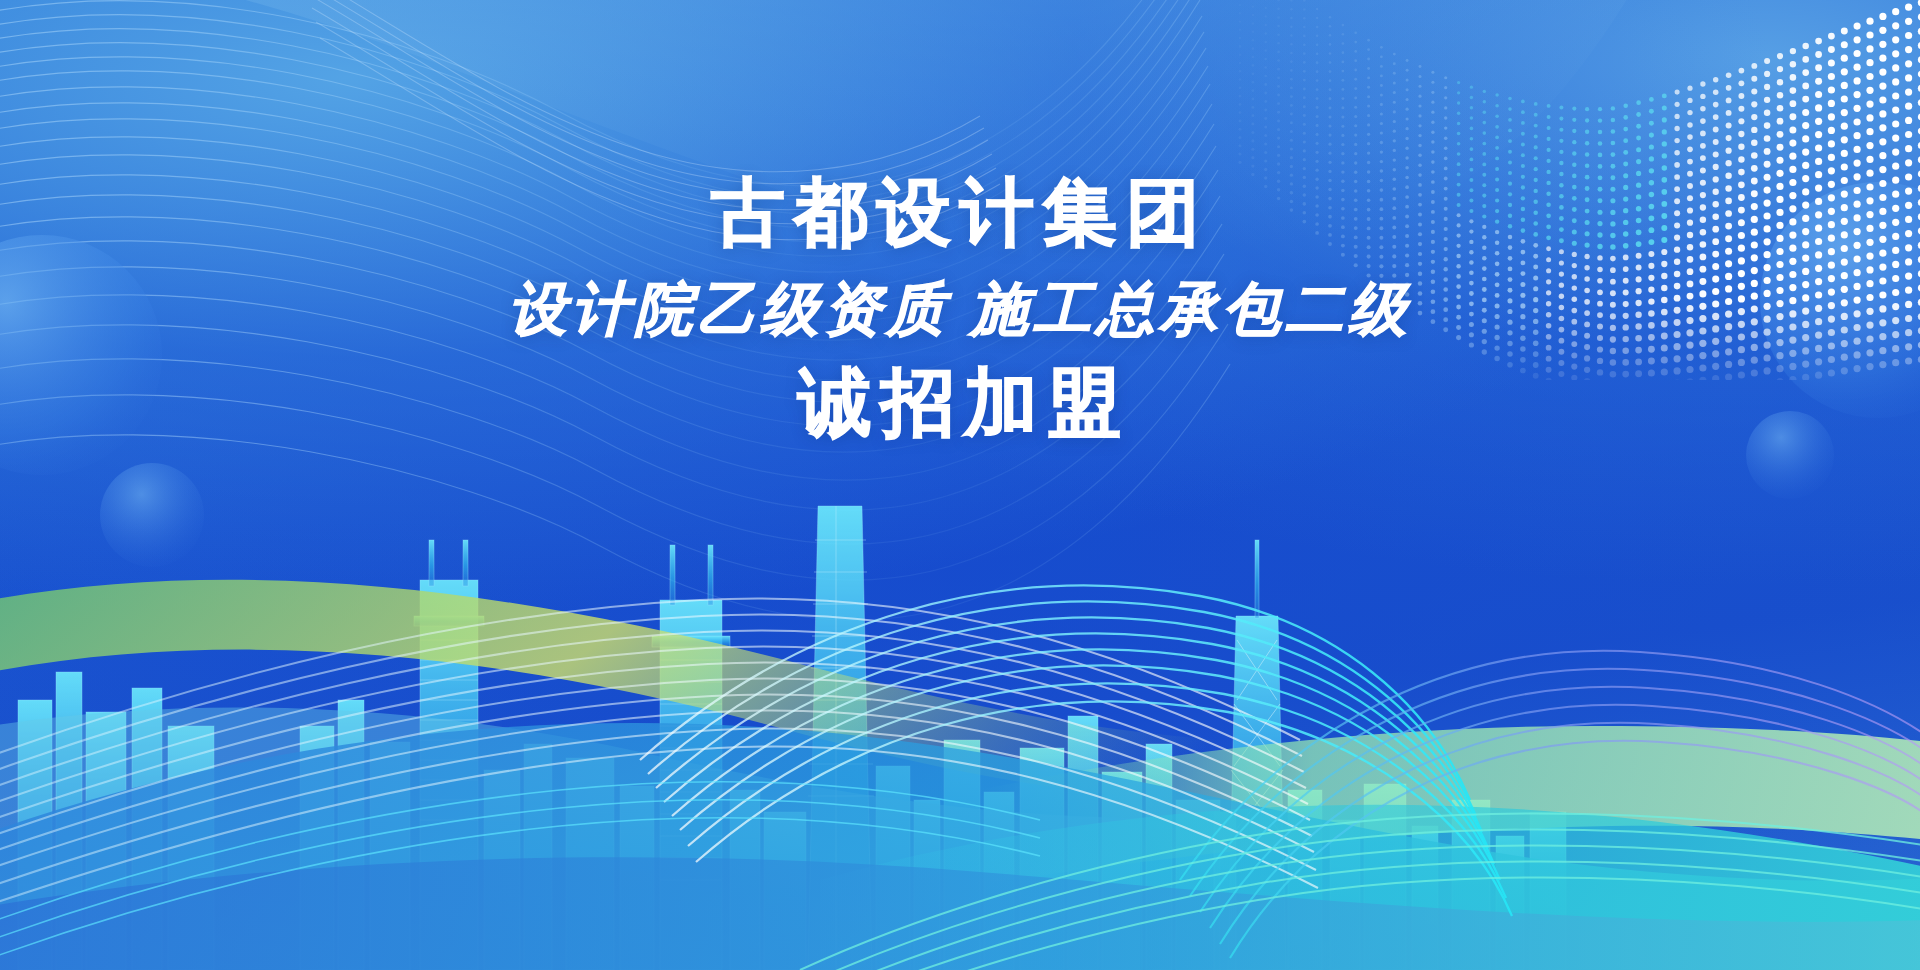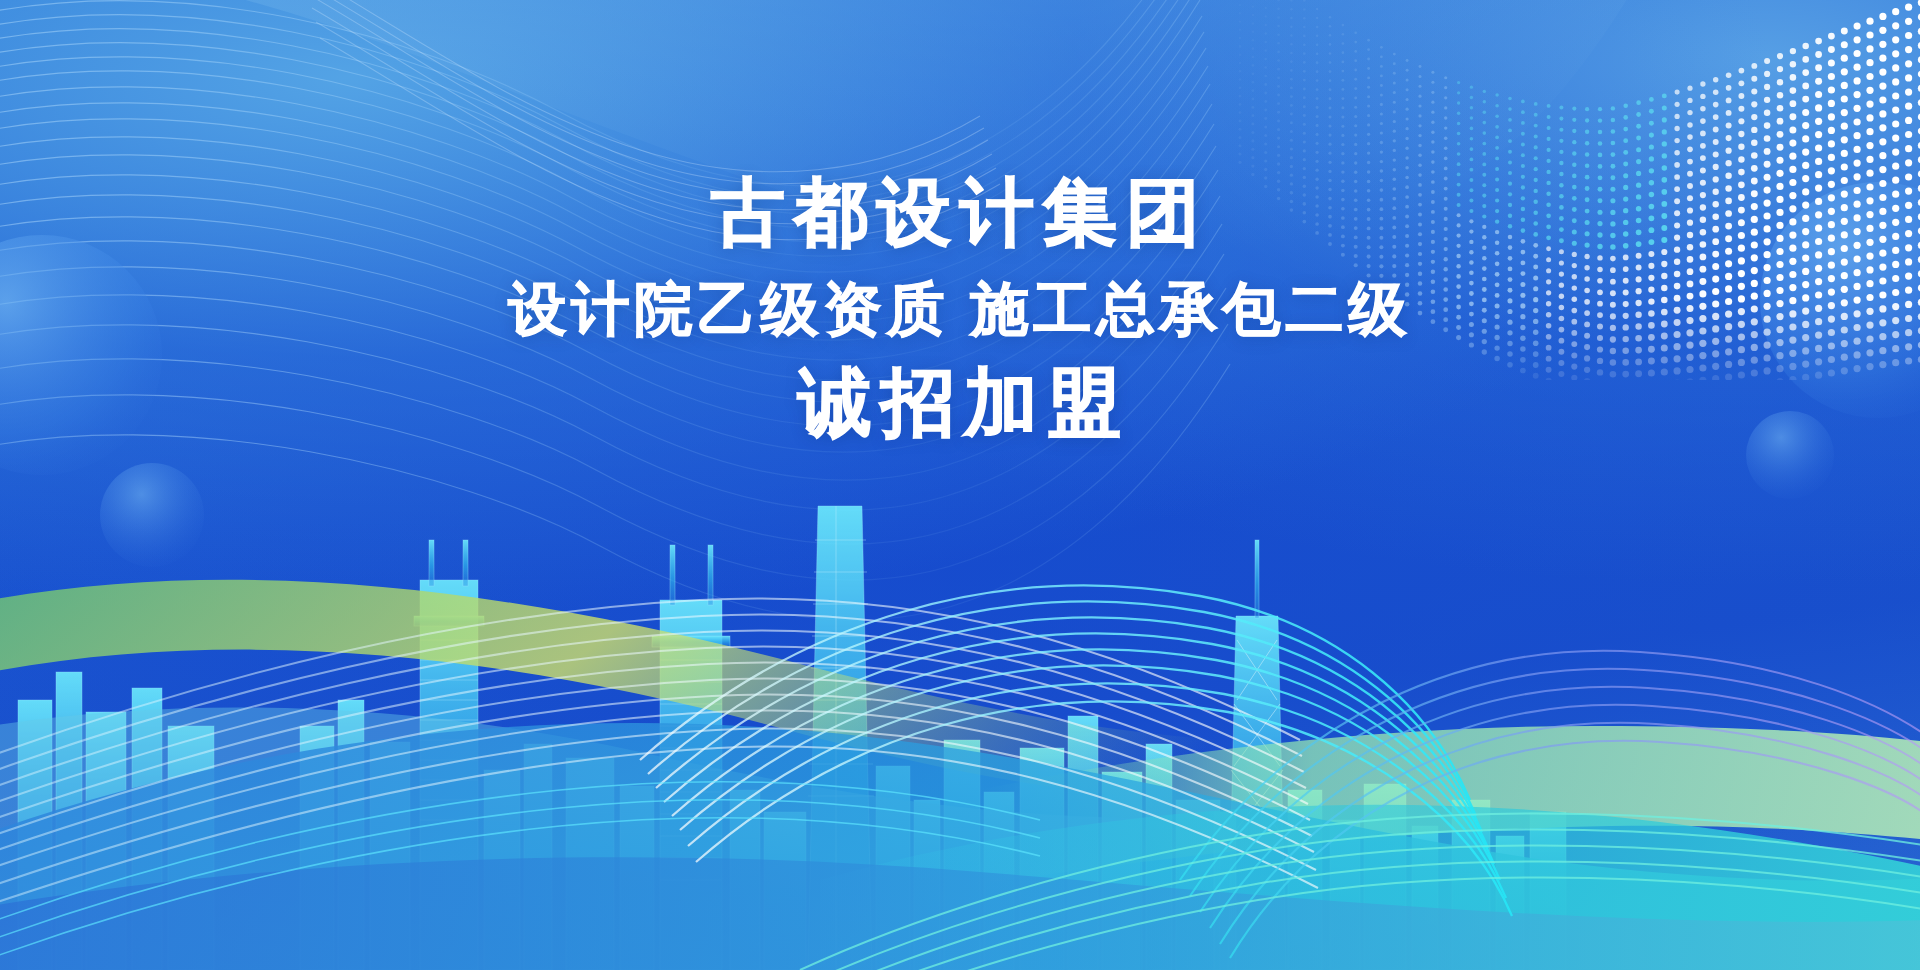--- a/index.html
+++ b/index.html
@@ -24,21 +24,21 @@
     color:#ffffff;
     text-shadow:0 2px 16px rgba(8,40,110,0.28);
   }
   #headline .l1{
     font-size:74px; font-weight:bold; letter-spacing:9px;
     line-height:1.0; margin:0 0 30px 0;
     -webkit-text-stroke:1.4px #ffffff;
   }
   #headline .l2{
     font-size:58px; font-weight:bold; letter-spacing:5px;
-    line-height:1.0; margin:0 0 28px 0;
+    line-height:1.0; margin:0 0 28px 0;font-style:italic;
     -webkit-text-stroke:1.1px #ffffff;
   }
   #headline .l3{
     font-size:74px; font-weight:bold; letter-spacing:9px;
     line-height:1.0; margin:0;padding-left:8px;
     -webkit-text-stroke:1.4px #ffffff;
   }
 </style>
 </head>
 <body>

